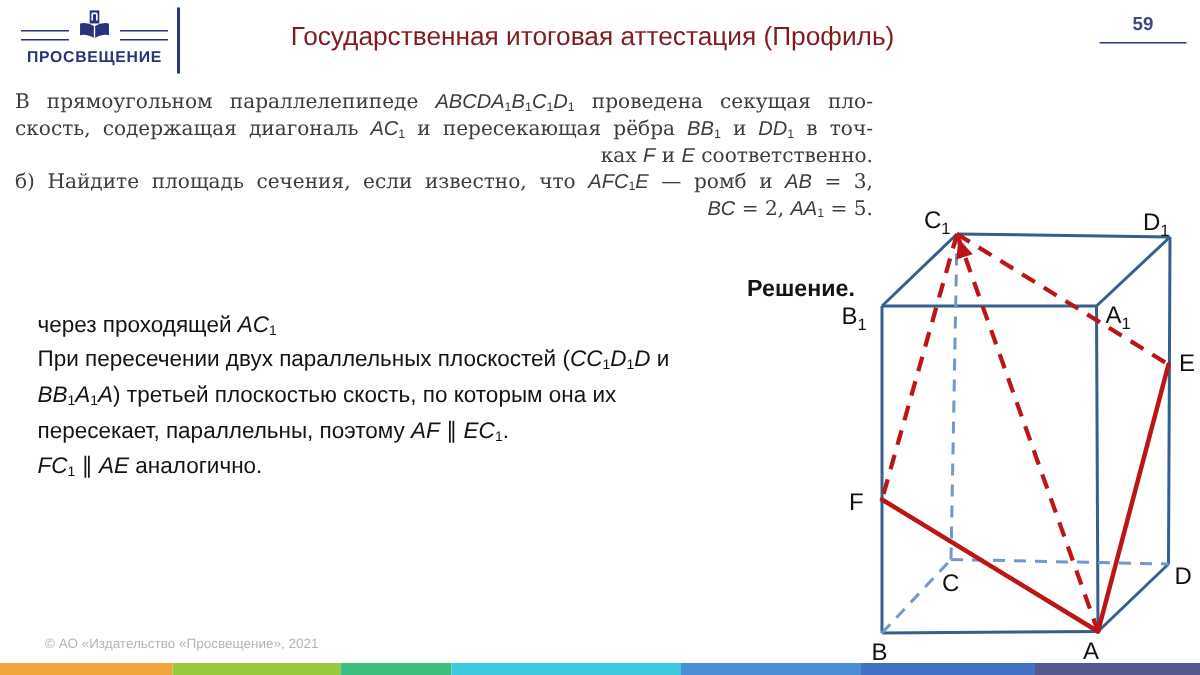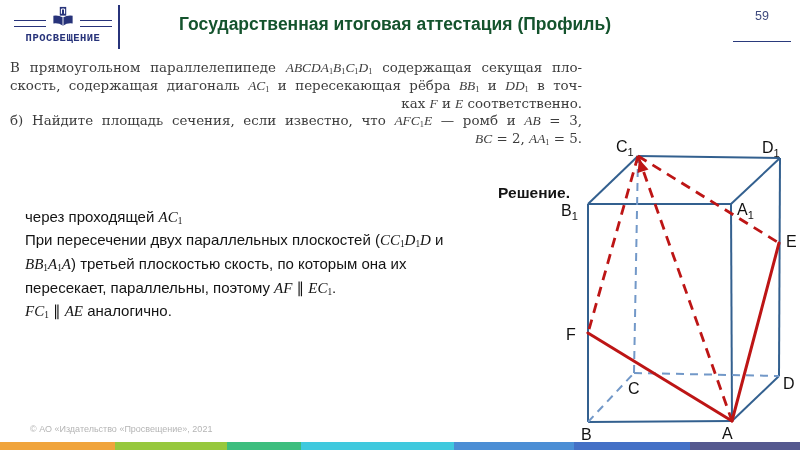--- a/index.html
+++ b/index.html
@@ -6,41 +6,41 @@
   .slide{position:relative;width:800px;height:450px;background:#fff;overflow:hidden;
          font-family:"Liberation Sans",sans-serif;}
 
   
   .logo-block{position:absolute;left:12px;top:6px;width:102px;height:42px;text-align:center;}
   .logo-icon{position:absolute;left:40px;top:0px;width:22px;height:22px;}
   .logo-rule{position:absolute;top:14px;width:32px;height:5px;
              border-top:1.5px solid #27337A;border-bottom:1.5px solid #27337A;}
   .logo-rule.l{left:2px;} .logo-rule.r{right:2px;}
   .logo-text{position:absolute;left:0;top:26px;width:102px;
-             font-family:Liberation Mono, monospace;font-weight:bold;font-size:10.5px;
+             font-family:Liberation Sans, sans-serif;font-weight:bold;font-size:10.5px;
              letter-spacing:.5px;color:#27337A;}
   .header-divider{position:absolute;left:118px;top:5px;width:2px;height:44px;background:#27337A;}
   .slide-title{position:absolute;left:128px;top:14px;width:534px;text-align:center;
-               font-size:17.5px;font-weight:bold;color:#14532d;}
+               font-size:17.5px;font-weight:normal;color:#7f1d1d;}
   .page-num{position:absolute;left:733px;top:9px;width:58px;text-align:center;
-            font-size:12.5px;color:#3F4A7E;padding-bottom:18px;border-bottom:1.5px solid #2A3A7C;}
+            font-size:12.5px;color:#3F4A7E;padding-bottom:5px;border-bottom:1.5px solid #2A3A7C;font-weight:bold;}
 
   
   .problem{position:absolute;left:10px;top:59px;width:572px;
            font-family:"DejaVu Serif","Liberation Serif",serif;
            font-size:13.4px;color:#3C3C3C;}
   .problem .line{height:17.8px;line-height:17.8px;white-space:nowrap;text-align:right;}
   .problem .line.just{white-space:normal;text-align:justify;text-align-last:justify;}
 
   
   .solution{position:absolute;left:25px;top:181px;width:545px;font-size:15px;color:#141414;}
   .solution .heading{font-weight:bold;font-size:15.5px;height:23.7px;line-height:23.7px;text-align:right;}
   .solution .line{height:23.7px;line-height:23.7px;white-space:nowrap;}
 
-  .m{font-family:Liberation Serif, serif;font-style:italic;}
+  .m{font-family:Liberation Sans, sans-serif;font-style:italic;}
   sub{font-size:.62em;vertical-align:-.22em;line-height:0;font-style:normal;}
 
   
   .diagram{position:absolute;left:552px;top:128px;width:248px;height:322px;}
   .edge{stroke:#33608F;stroke-width:2;fill:none;}
   .hedge{stroke:#7298C8;stroke-width:2;stroke-dasharray:8 6;fill:none;}
   .sec{stroke:#BD1515;stroke-width:3;fill:none;stroke-linecap:round;}
   .hsec{stroke:#BD1515;stroke-width:2.8;stroke-dasharray:10 7;fill:none;}
   .vlabel{font-family:"Liberation Sans",sans-serif;font-size:16px;fill:#111;}
   .subn{font-size:11px;}
@@ -64,21 +64,21 @@
       <path d="M12 11.5 Q17 8.5 22.5 9.5 L22.5 18 Q17 17 12 20.5 Z" fill="#27337A"></path>
       <path d="M12 11.5 L12 20.5" stroke="#fff" stroke-width="1"></path>
     </svg>
     <div class="logo-text">ПРОСВЕЩЕНИЕ</div>
   </div>
   <div class="header-divider"></div>
   <div class="slide-title">Государственная итоговая аттестация (Профиль)</div>
   <div class="page-num">59</div>
 
   <div class="problem">
-    <div class="line just"><span>В прямоугольном параллелепипеде </span><span class="m">ABCDA<sub>1</sub>B<sub>1</sub>C<sub>1</sub>D<sub>1</sub></span><span> содержащая секущая пло-</span></div>
+    <div class="line just"><span>В прямоугольном параллелепипеде </span><span class="m">ABCDA<sub>1</sub>B<sub>1</sub>C<sub>1</sub>D<sub>1</sub></span><span> проведена секущая пло-</span></div>
     <div class="line just"><span>скость, содержащая диагональ </span><span class="m">AC<sub>1</sub></span><span> и пересекающая рёбра </span><span class="m">BB<sub>1</sub></span><span> и </span><span class="m">DD<sub>1</sub></span><span> в точ-</span></div>
     <div class="line"><span>ках </span><span class="m">F</span><span> и </span><span class="m">E</span><span> соответственно.</span></div>
     <div class="line just"><span>б) Найдите площадь сечения, если известно, что </span><span class="m">AFC<sub>1</sub>E</span><span> — ромб и </span><span class="m">AB</span><span> = 3,</span></div>
     <div class="line"><span class="m">BC</span><span> = 2,  </span><span class="m">AA<sub>1</sub></span><span> = 5.</span></div>
   </div>
 
   <div class="solution">
     <div class="heading">Решение.</div>
     <div class="line"><span>через проходящей </span><span class="m">AC<sub>1</sub></span></div>
     <div class="line"><span>При пересечении двух параллельных плоскостей (</span><span class="m">CC<sub>1</sub>D<sub>1</sub>D</span><span> и</span></div>

